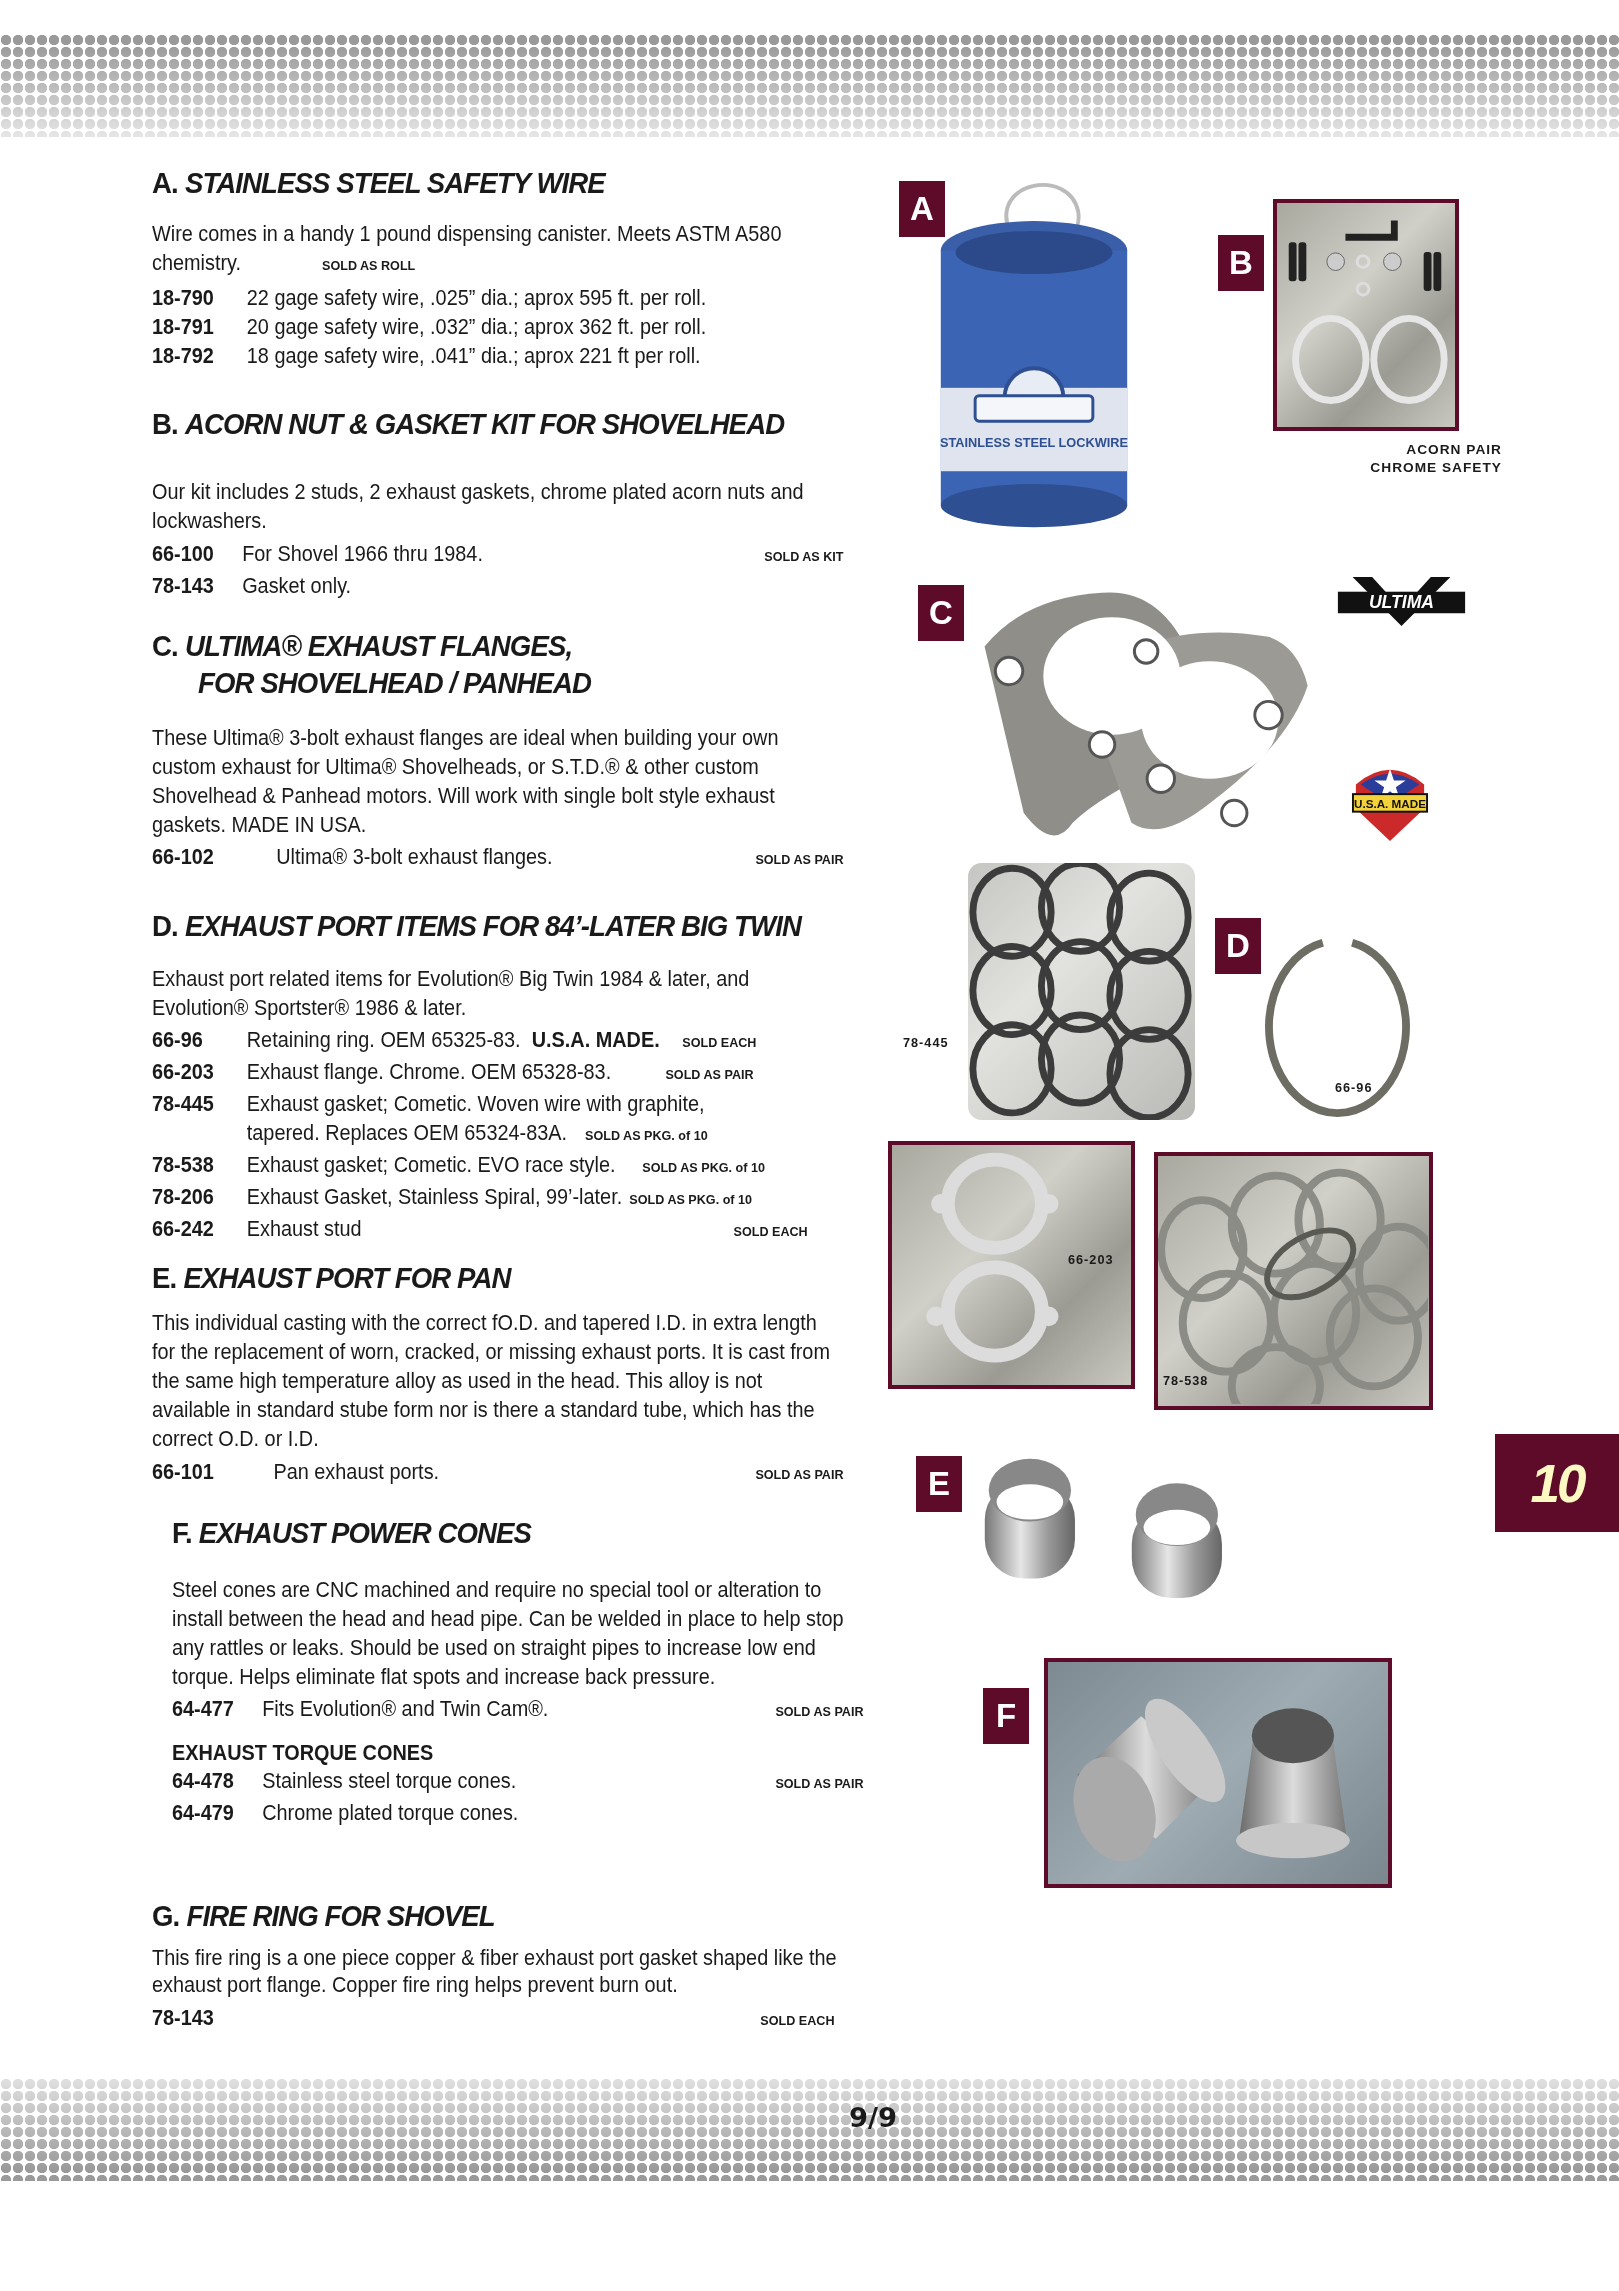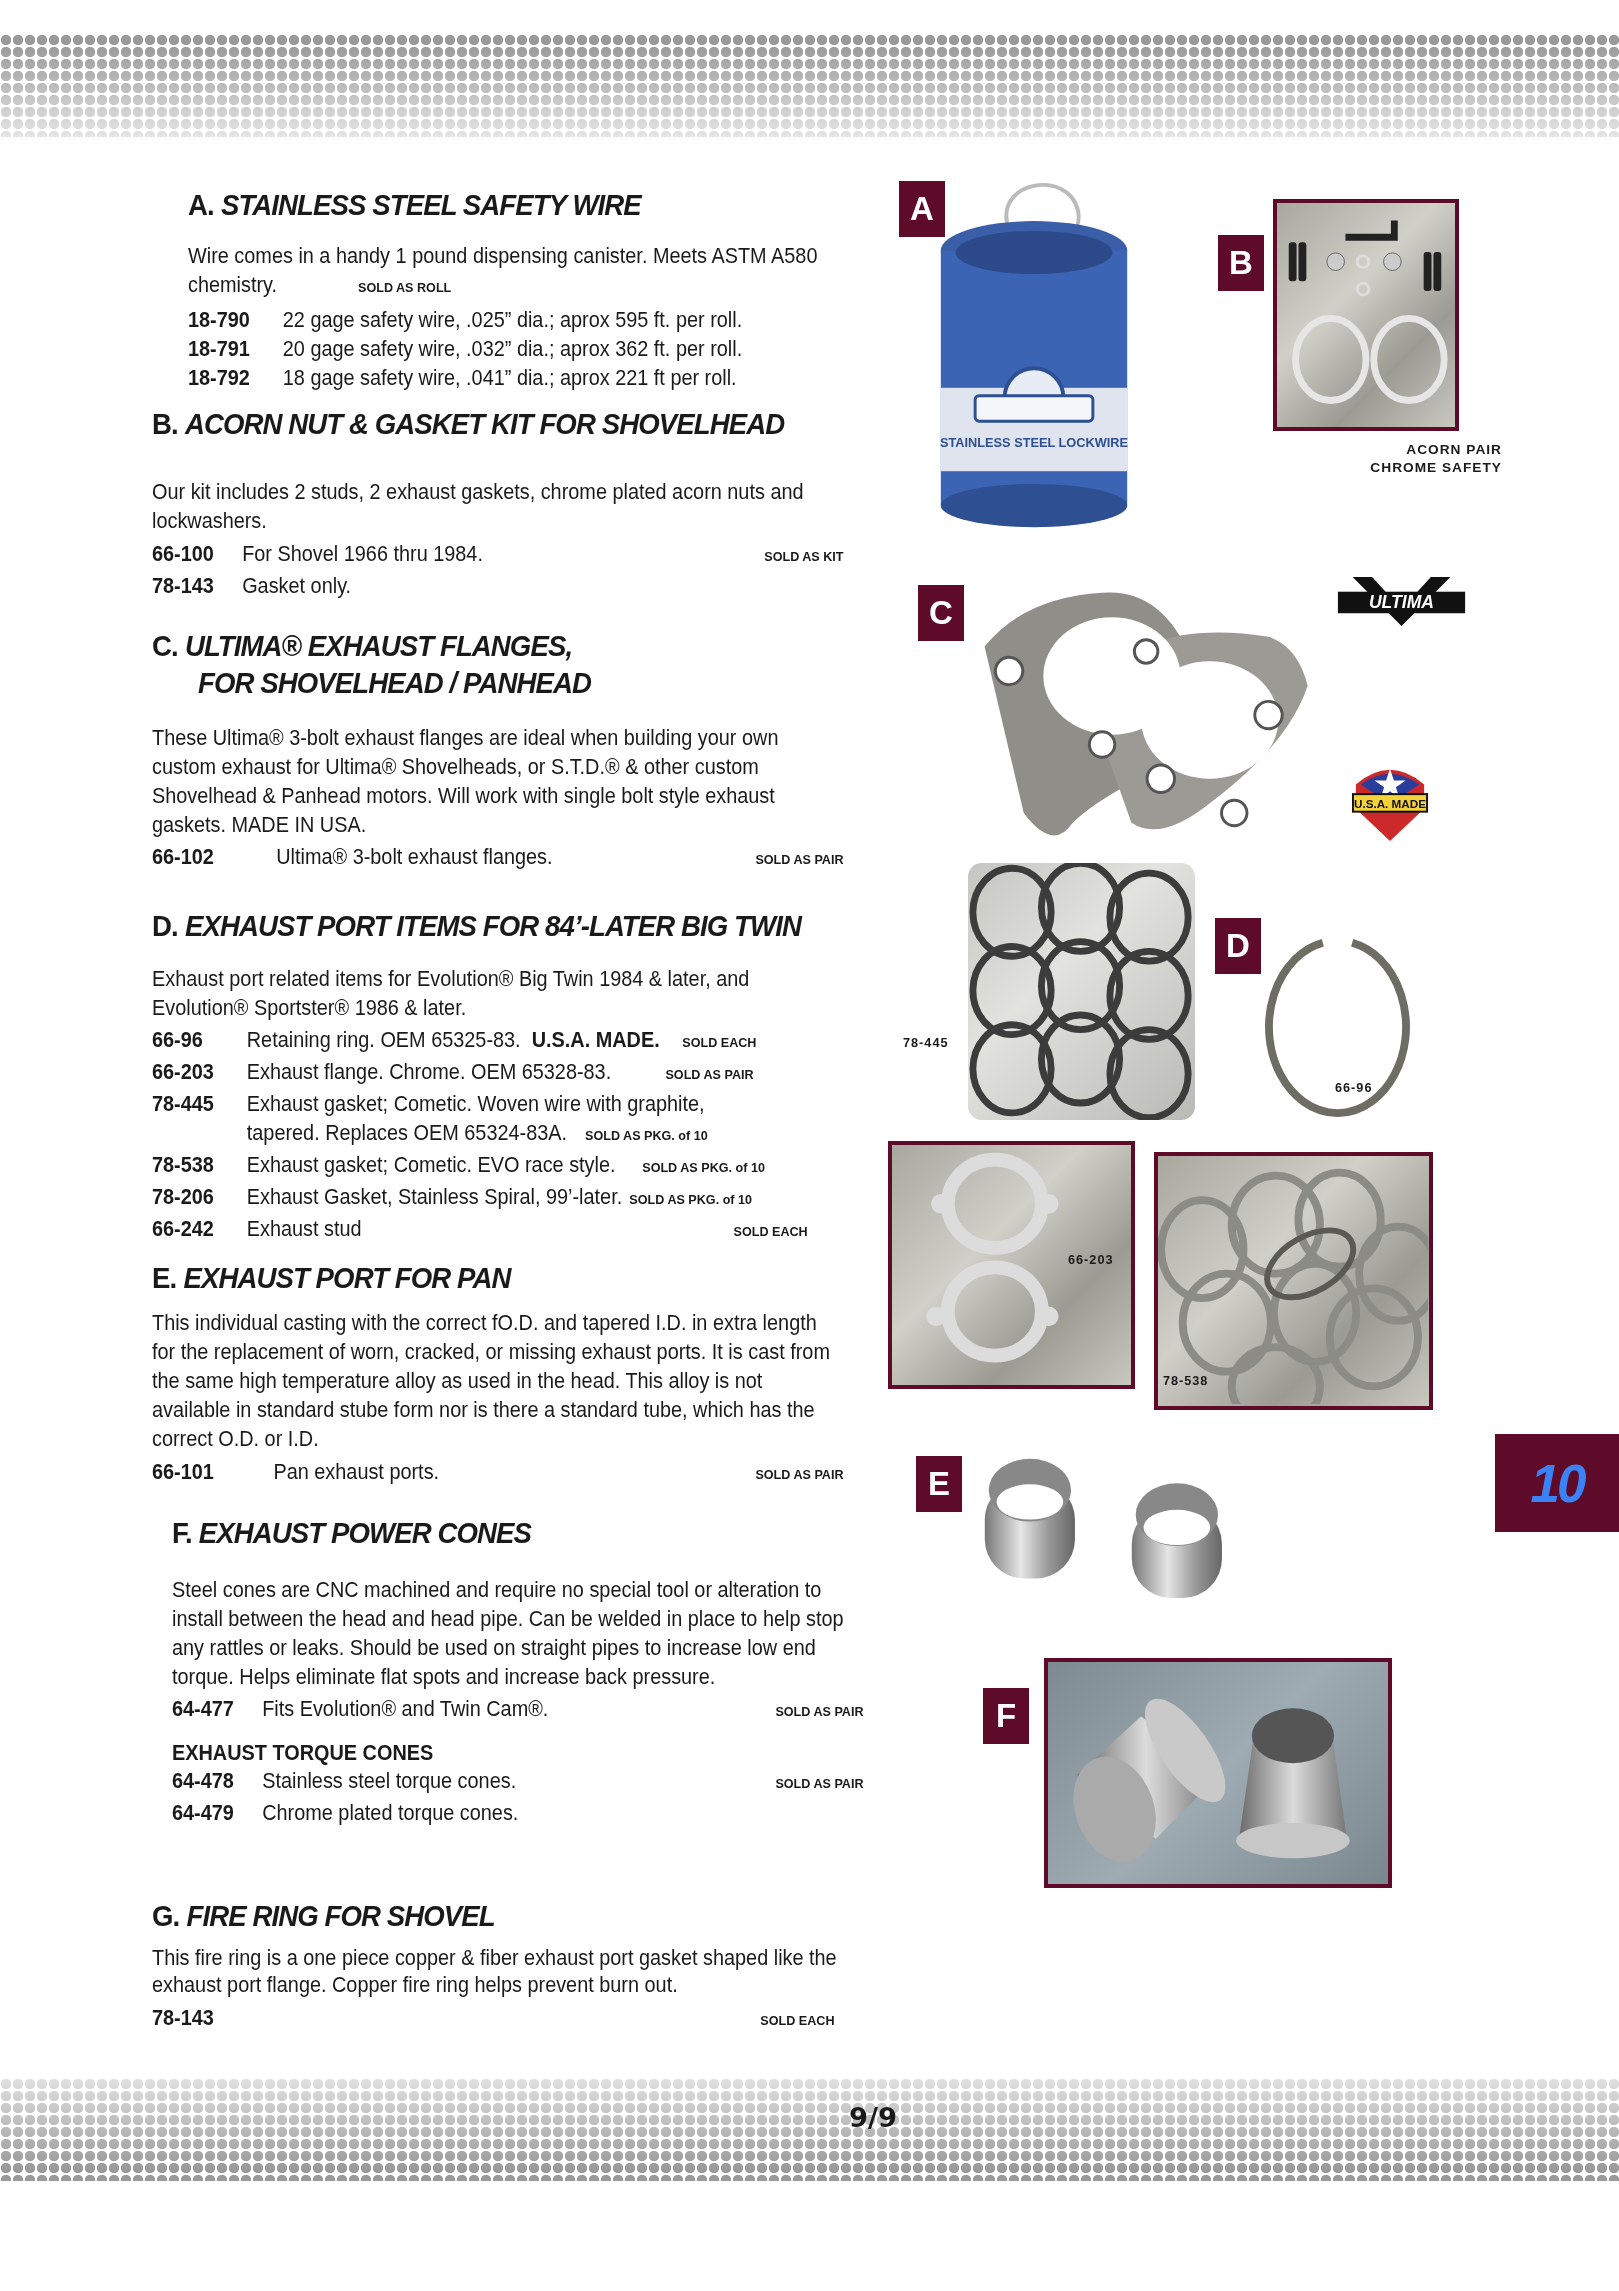--- a/index.html
+++ b/index.html
@@ -25,30 +25,30 @@
   .sold.right { margin-left:auto; }
   .subhead { font-weight:bold; font-size:21.6px; margin-top:13.7px; transform:scaleX(0.92); transform-origin:left; }
 
   .badge { position:absolute; width:46px; height:56px; background:#5e0b2a; color:#fff;
            font-family:"Liberation Sans",sans-serif; font-weight:bold; font-size:33px;
            display:flex; align-items:center; justify-content:center; }
   .photo { position:absolute; border:4.9px solid #5e0b2a; box-sizing:border-box;
            background: linear-gradient(135deg,#a9a89f,#d0cfc8 40%,#9c9b93 70%,#c8c7c0); }
   .cap { position:absolute; font-size:14.7px; font-weight:bold; letter-spacing:1px; color:#1a1a1a; }
   .chapter-tab { position:absolute; left:1495px; top:1434px; width:124px; height:98px; background:#5e0b2a;
-                 color:#3b82f6; font-family:"Liberation Sans",sans-serif; font-weight:bold; font-style:italic;
+                 color:#fef9c3; font-family:"Liberation Sans",sans-serif; font-weight:bold; font-style:italic;
                  font-size:53px; display:flex; align-items:center; justify-content:center; letter-spacing:-2.9px; }
   .page-num { position:absolute; left:849px; top:2102px; font-family:"DejaVu Sans",sans-serif; font-weight:bold; font-size:27.4px; }
 </style>
 </head>
 <body>
 
 <div class="dots top"></div>
 
-<div class="section" style="top:186px;margin-left:36px;">
+<div class="section" style="top:164px;">
   <h2 class="heading"><span class="letter">A.</span><span class="title">STAINLESS STEEL SAFETY WIRE</span></h2>
   <div class="desc" style="margin-top:17.6px;"><span>Wire comes in a handy 1 pound dispensing canister.  Meets ASTM A580 chemistry.</span><span class="sold" style="margin-left:88px;">SOLD AS ROLL</span></div>
   <div class="row">
       <span class="pn">18-790</span>
       <span class="item">22 gage safety wire, .025” dia.; aprox 595 ft. per roll.</span>
     </div>
   <div class="row">
       <span class="pn">18-791</span>
       <span class="item">20 gage safety wire, .032” dia.; aprox 362 ft. per roll.</span>
     </div>

